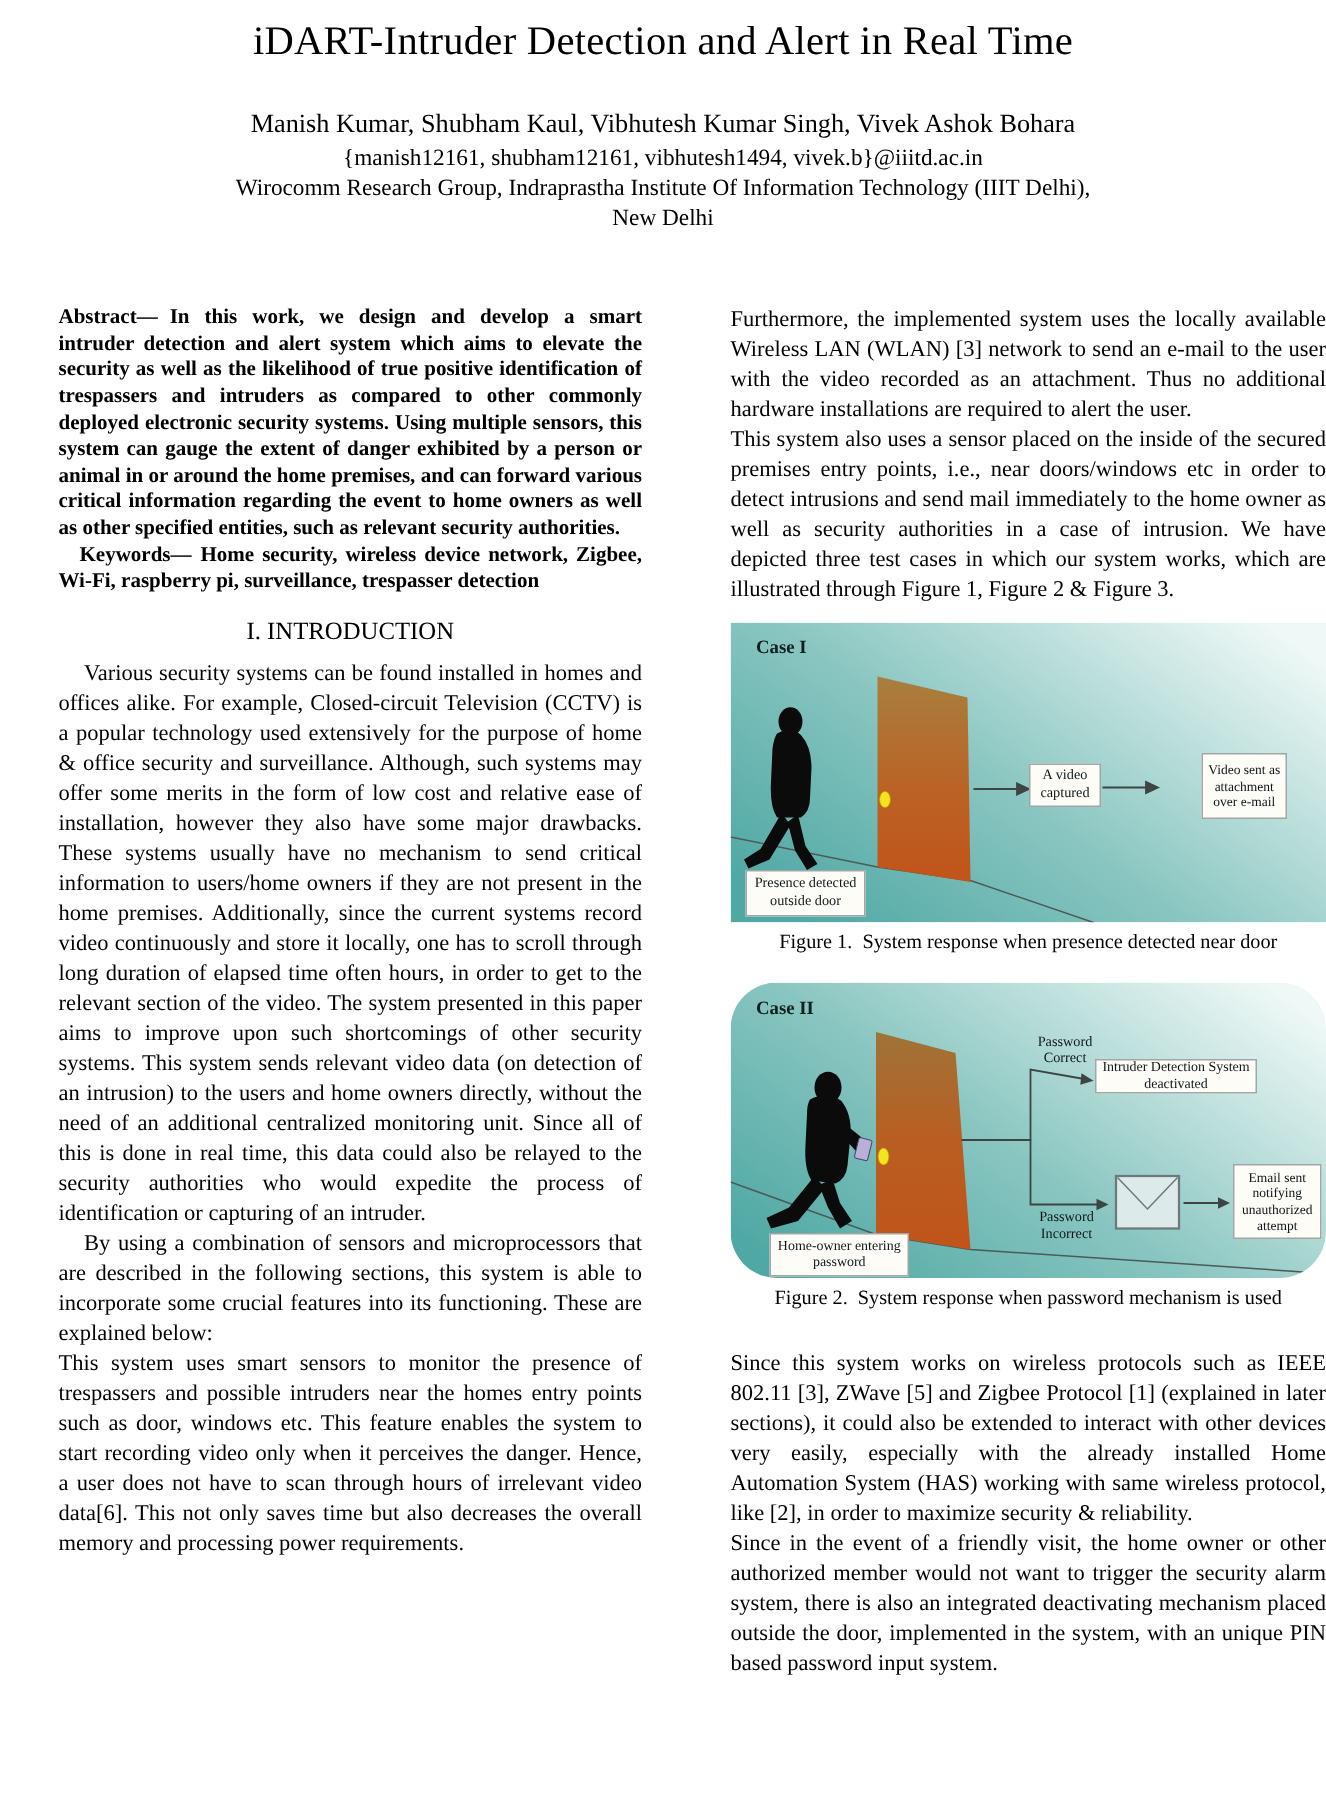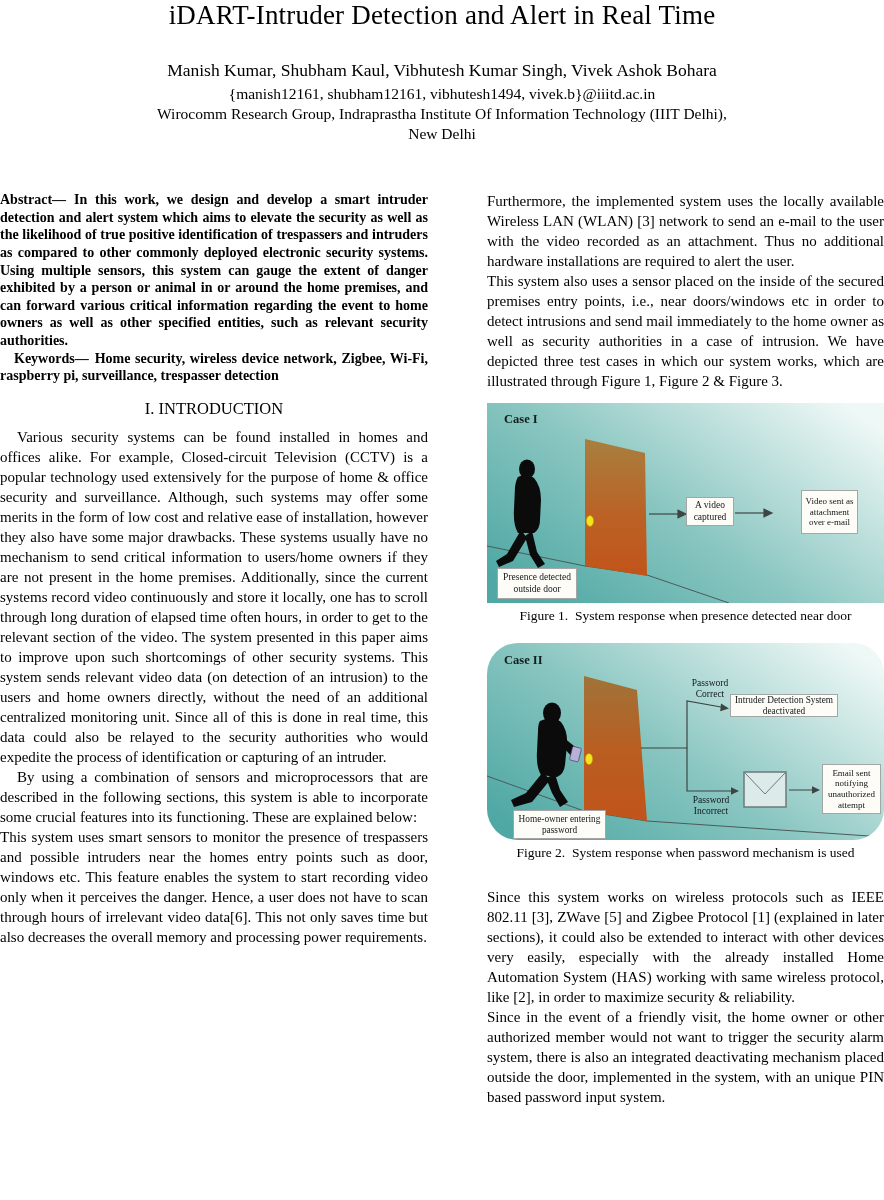--- a/index.html
+++ b/index.html
@@ -2,26 +2,26 @@
 <html><head>
 <meta charset="utf-8">
 <style>
   html,body { margin:0; padding:0; background:#ffffff; }
   body {
     width:884px; height:1200px; position:relative; overflow:hidden;
     font-family:"Liberation Serif", serif; color:#000;
   }
   .page { position:relative; width:884px; height:1200px; }
 
-  .title { text-align:center; font-size:27px; margin-top:0; letter-spacing:0.2px; }
+  .title { text-align:center; font-size:27px; margin-top:12px; letter-spacing:0.2px; }
   .authors { text-align:center; font-size:17.5px; margin-top:29px; }
   .emails { text-align:center; font-size:15.5px; margin-top:4px; }
   .affil  { text-align:center; font-size:15.5px; margin-top:2px; }
 
-  .cols { display:flex; margin-top:48px; }
+  .cols { display:flex; margin-top:48px;padding-left:39px; }
   .col-left  { width:428px; }
   .col-gap   { width:59px; flex:none; }
   .col-right { width:397px; }
 
   p { margin:0; text-align:justify; }
   .abstract, .keywords { font-weight:bold; font-size:14px; line-height:1.26; }
   .abstract .lbl { margin-right:8px; }
   .keywords { text-indent:14px; }
   .keywords .lbl { margin-right:6px; }
   .body-p { font-size:15px; line-height:20px; }

